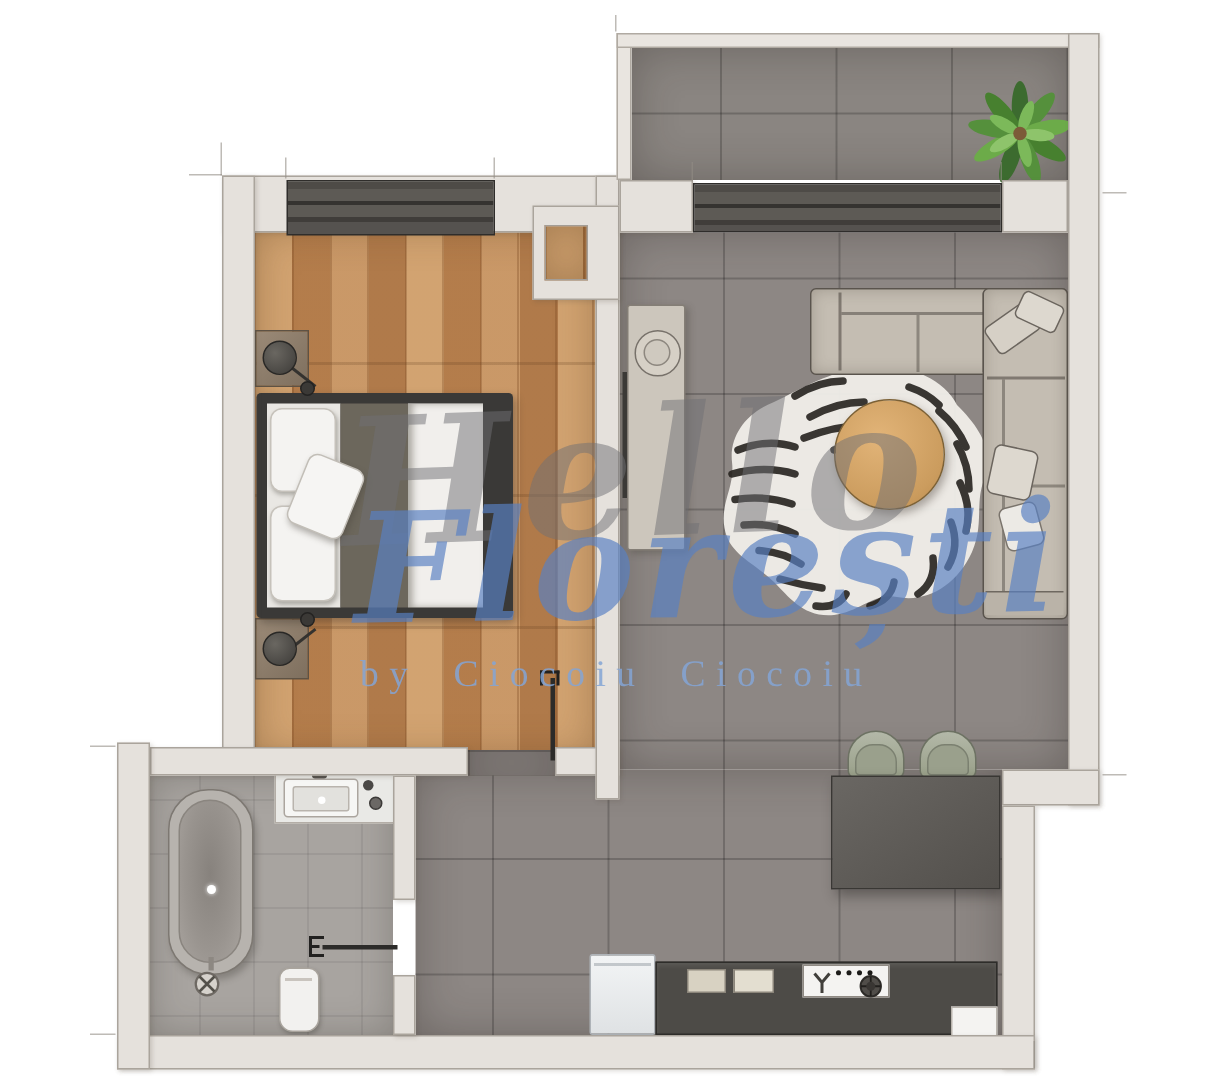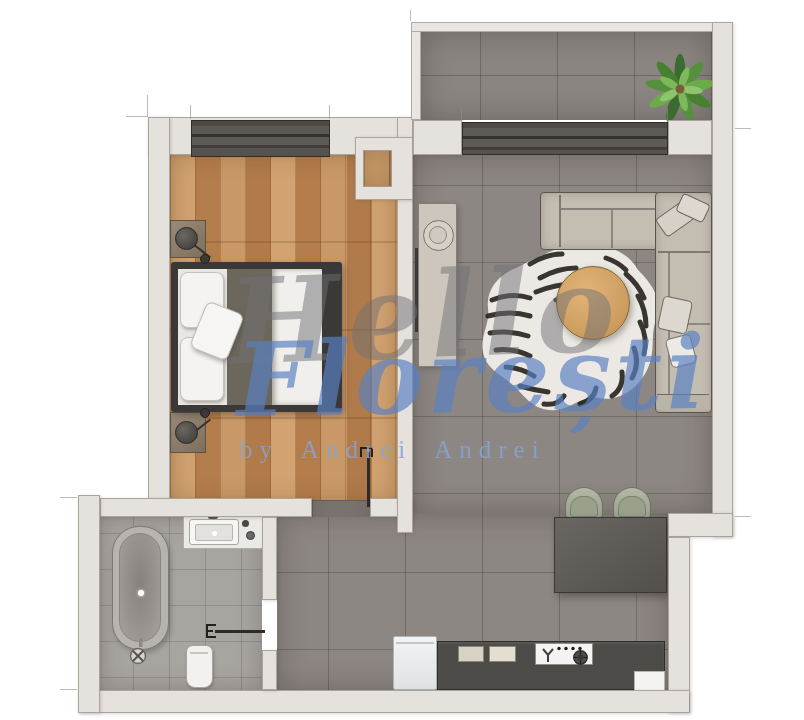--- a/index.html
+++ b/index.html
@@ -234,15 +234,15 @@
   <div class="tick" style="left:667px;top:108px;width:1px;height:13px;"></div>
   <div class="tick" style="left:735px;top:128px;width:16px;height:1px;"></div>
   <div class="tick" style="left:735px;top:516px;width:16px;height:1px;"></div>
   <div class="tick" style="left:60px;top:497px;width:17px;height:1px;"></div>
   <div class="tick" style="left:60px;top:689px;width:17px;height:1px;"></div>
   <div class="tick" style="left:689px;top:694px;width:1px;height:18px;"></div>
   <div class="tick" style="left:410px;top:10px;width:1px;height:11px;"></div>
 
   <div class="wm wm-script" style="left:228px;top:246px;font-size:118px;letter-spacing:8px;color:rgba(112,112,115,.5);transform:rotate(-2deg);">Hello</div>
   <div class="wm wm-script" style="left:236px;top:316px;font-size:102px;letter-spacing:4px;color:rgba(88,128,194,.68);transform:rotate(-1deg);">Florești</div>
-  <div class="wm wm-byline" style="left:240px;top:436px;font-size:25px;letter-spacing:7px;word-spacing:10px;color:rgba(132,164,213,.85);">by Andrei Andrei</div>
+  <div class="wm wm-byline" style="left:240px;top:436px;font-size:25px;letter-spacing:7px;word-spacing:10px;color:rgba(132,164,213,.85);">by Ciocoiu Ciocoiu</div>
 
 </div>
 
 </body></html>

